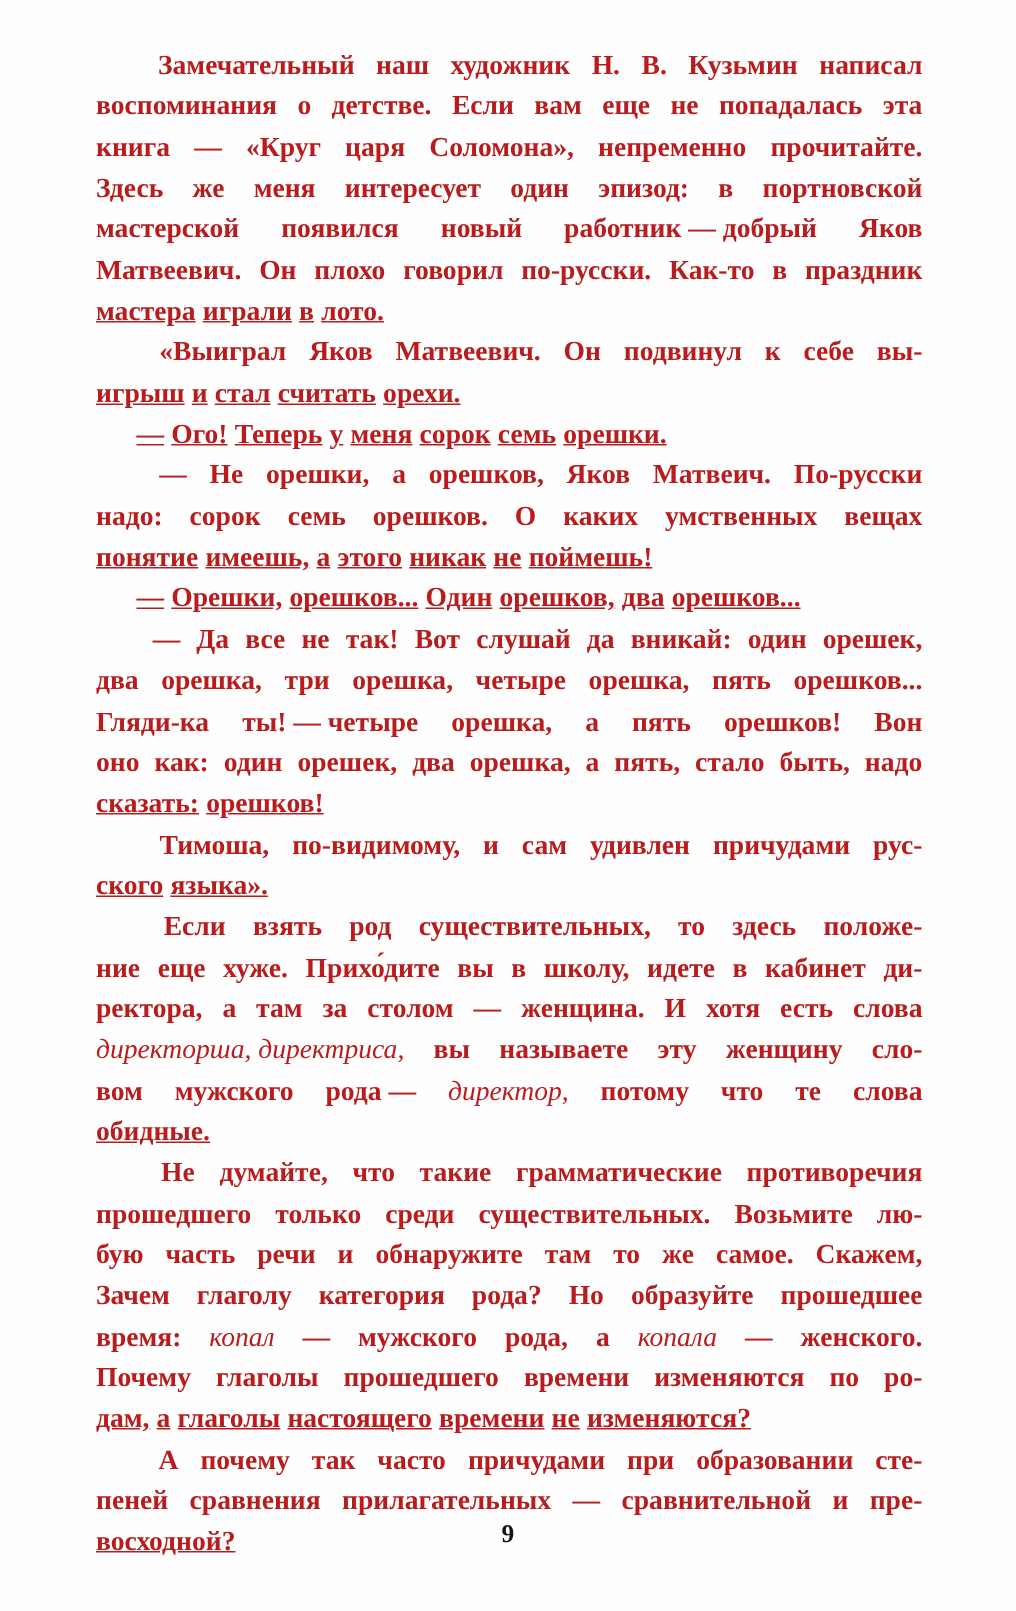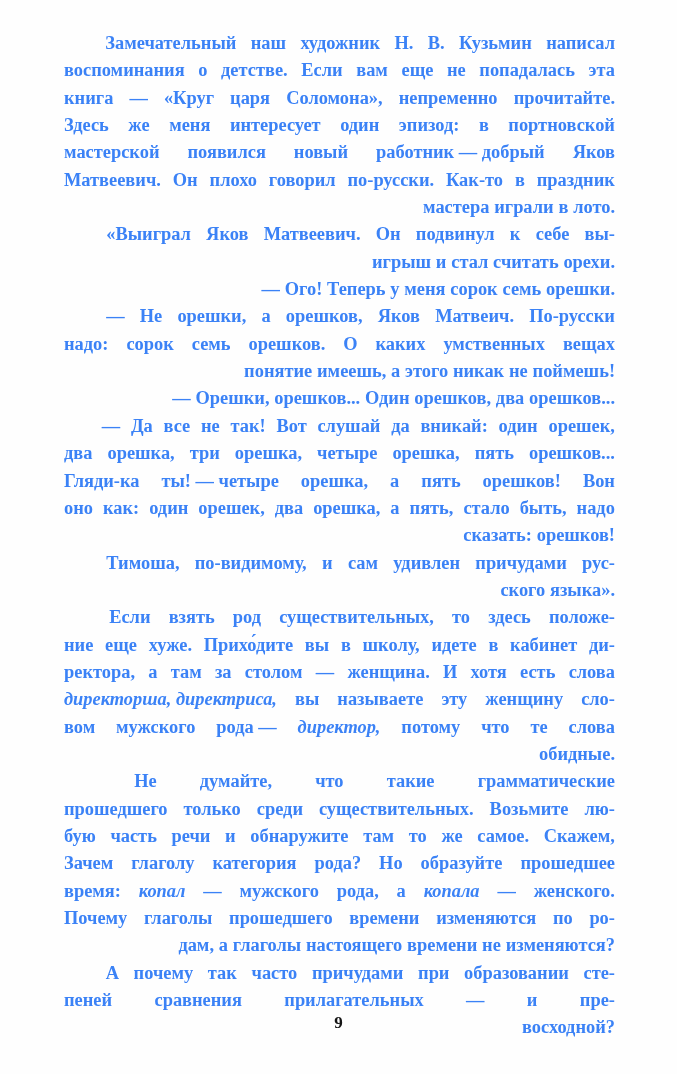--- a/index.html
+++ b/index.html
@@ -35,37 +35,37 @@
   
   .ln {
     display: flex;
     width: 100%;
     font-size: 18.4px;
     line-height: 27.35px;
     height: 27.35px;
     white-space: pre;
     font-weight: 700;
     letter-spacing: 0px;
-    color: #3b82f6;
+    color: #b91c1c;
     align-items: baseline;
     overflow: visible;
   }
   
   .ln.j { justify-content: space-between; }
   
-  .ln.l { justify-content: flex-end; }
+  .ln.l { justify-content: flex-start; text-decoration: underline; }
 
   .ln .w { display: inline-block; }
   .ln.l .w + .w { margin-left: 0.26em; }
 
   .ind { display: inline-block; width: 27px; }
 
   i, .it {
     font-style: italic;
-    font-weight: 700;
+    font-weight: 400;
   }
 
   #folio {
     position: absolute;
     left: 0;
     top: 1013px;
     width: 677px;
     text-align: center;
     font-size: 17px;
     font-weight: 700;
@@ -116,30 +116,30 @@
       </div>
       <div>
         <div class="ln j"><span class="ind"></span><span class="w">Если</span><span class="w">взять</span><span class="w">род</span><span class="w">существительных,</span><span class="w">то</span><span class="w">здесь</span><span class="w">положе-</span></div>
         <div class="ln j"><span class="w">ние</span><span class="w">еще</span><span class="w">хуже.</span><span class="w">Прихо́дите</span><span class="w">вы</span><span class="w">в</span><span class="w">школу,</span><span class="w">идете</span><span class="w">в</span><span class="w">кабинет</span><span class="w">ди-</span></div>
         <div class="ln j"><span class="w">ректора,</span><span class="w">а</span><span class="w">там</span><span class="w">за</span><span class="w">столом</span><span class="w">—</span><span class="w">женщина.</span><span class="w">И</span><span class="w">хотя</span><span class="w">есть</span><span class="w">слова</span></div>
         <div class="ln j"><span class="w it">директорша, директриса,</span><span class="w">вы</span><span class="w">называете</span><span class="w">эту</span><span class="w">женщину</span><span class="w">сло-</span></div>
         <div class="ln j"><span class="w">вом</span><span class="w">мужского</span><span class="w">рода —</span><span class="w it">директор,</span><span class="w">потому</span><span class="w">что</span><span class="w">те</span><span class="w">слова</span></div>
         <div class="ln l"><span class="w">обидные.</span></div>
       </div>
       <div>
-        <div class="ln j"><span class="ind"></span><span class="w">Не</span><span class="w">думайте,</span><span class="w">что</span><span class="w">такие</span><span class="w">грамматические</span></div>
+        <div class="ln j"><span class="ind"></span><span class="w">Не</span><span class="w">думайте,</span><span class="w">что</span><span class="w">такие</span><span class="w">грамматические</span><span class="w">противоречия</span></div>
         <div class="ln j"><span class="w">прошедшего</span><span class="w">только</span><span class="w">среди</span><span class="w">существительных.</span><span class="w">Возьмите</span><span class="w">лю-</span></div>
         <div class="ln j"><span class="w">бую</span><span class="w">часть</span><span class="w">речи</span><span class="w">и</span><span class="w">обнаружите</span><span class="w">там</span><span class="w">то</span><span class="w">же</span><span class="w">самое.</span><span class="w">Скажем,</span></div>
         <div class="ln j"><span class="w">Зачем</span><span class="w">глаголу</span><span class="w">категория</span><span class="w">рода?</span><span class="w">Но</span><span class="w">образуйте</span><span class="w">прошедшее</span></div>
         <div class="ln j"><span class="w">время:</span><span class="w it">копал</span><span class="w">—</span><span class="w">мужского</span><span class="w">рода,</span><span class="w">а</span><span class="w it">копала</span><span class="w">—</span><span class="w">женского.</span></div>
         <div class="ln j"><span class="w">Почему</span><span class="w">глаголы</span><span class="w">прошедшего</span><span class="w">времени</span><span class="w">изменяются</span><span class="w">по</span><span class="w">ро-</span></div>
         <div class="ln l"><span class="w">дам,</span> <span class="w">а</span> <span class="w">глаголы</span> <span class="w">настоящего</span> <span class="w">времени</span> <span class="w">не</span> <span class="w">изменяются?</span></div>
       </div>
       <div>
         <div class="ln j"><span class="ind"></span><span class="w">А</span><span class="w">почему</span><span class="w">так</span><span class="w">часто</span><span class="w">причудами</span><span class="w">при</span><span class="w">образовании</span><span class="w">сте-</span></div>
-        <div class="ln j"><span class="w">пеней</span><span class="w">сравнения</span><span class="w">прилагательных</span><span class="w">—</span><span class="w">и</span><span class="w">пре-</span></div>
+        <div class="ln j"><span class="w">пеней</span><span class="w">сравнения</span><span class="w">прилагательных</span><span class="w">—</span><span class="w">сравнительной</span><span class="w">и</span><span class="w">пре-</span></div>
         <div class="ln l"><span class="w">восходной?</span></div>
       </div>
     </div>
 
   <div id="folio">9</div>
 
 </div>
 
 </body></html>

